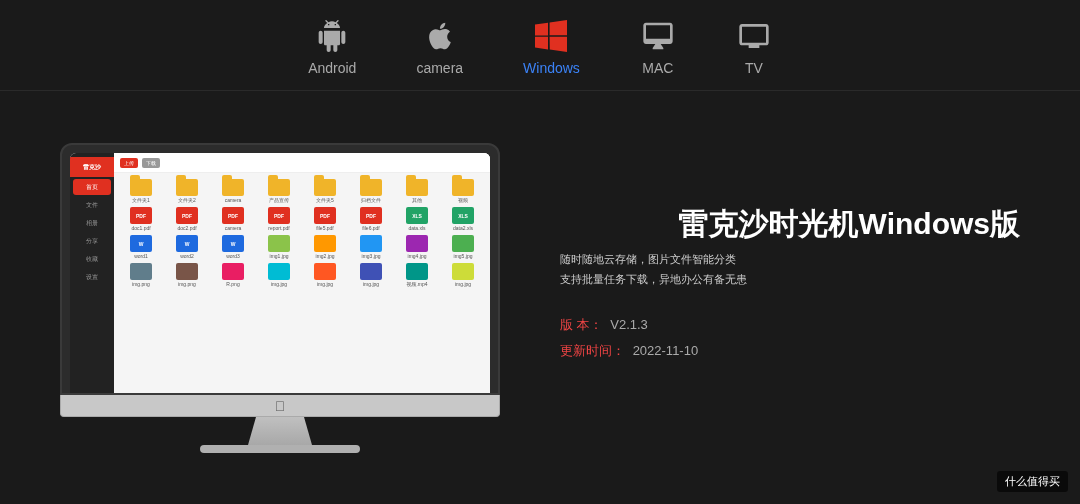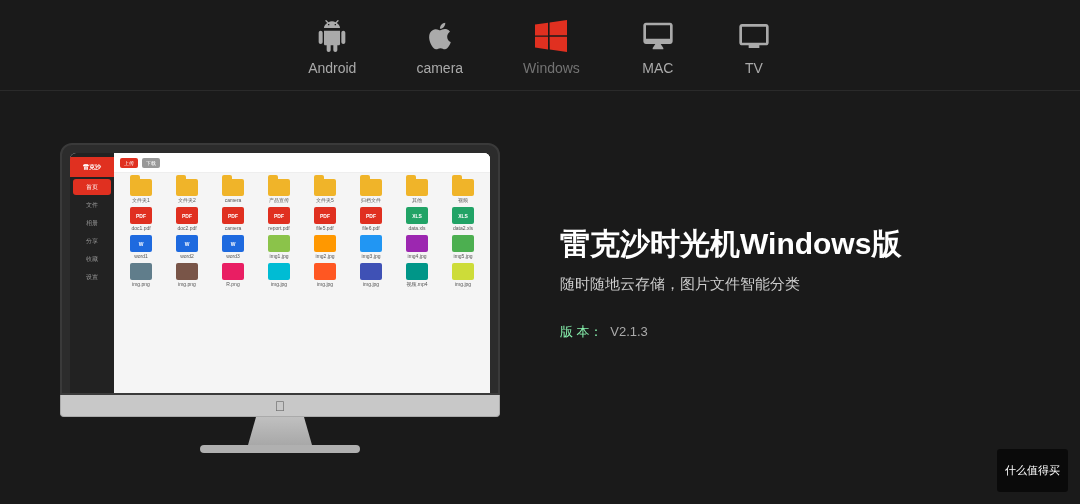--- a/index.html
+++ b/index.html
@@ -27,21 +27,21 @@
       display: flex;
       flex-direction: column;
       align-items: center;
       gap: 6px;
       cursor: pointer;
       color: #aaa;
       font-size: 14px;
     }
 
     .nav-tab.active {
-      color: #737373;
+      color: #3b82f6;
     }
 
     .nav-tab .icon {
       width: 36px;
       height: 36px;
       display: flex;
       align-items: center;
       justify-content: center;
     }
 
@@ -278,38 +278,39 @@
     .right-content {
       flex: 1;
     }
 
     .product-title {
       font-size: 30px;
       font-weight: bold;
       color: #fff;
       margin-bottom: 8px;
       line-height: 1.2;
+      text-align: right;
     }
 
     .product-desc {
-      font-size: 15px;
+      font-size: 11px;
       color: #ccc;
       line-height: 1.8;
       margin-bottom: 22px;
     }
 
     .product-info {
       font-size: 13px;
       color: #aaa;
       line-height: 2;
       margin-bottom: 26px;
     }
 
     .product-info span.label {
-      color: #86efac;
+      color: #ef4444;
       margin-right: 4px;
     }
 
     .download-btn {
       display: inline-block;
       background: #e03020;
       color: #fff;
       font-size: 18px;
       font-weight: bold;
       padding: 14px 36px;
@@ -318,21 +319,21 @@
       border: none;
     }
 
     .watermark {
       position: absolute;
       bottom: 12px;
       right: 12px;
       background: rgba(0,0,0,0.6);
       color: #fff;
       font-size: 11px;
-      padding: 14px 8px;
+      padding: 3px 8px;
       border-radius: 3px;
     }
   </style>
 </head>
 <body>
 
 <div class="nav-tabs">
 
   <div class="nav-tab">
     <div class="icon">
@@ -546,26 +547,31 @@
       <span class="imac-apple"></span>
     </div>
     <div class="imac-stand"></div>
     <div class="imac-base"></div>
   </div>
 
   <div class="right-content">
     <h1 class="product-title">雷克沙时光机Windows版</h1>
     <p class="product-desc">
       <span>随时随地云存储，图片文件智能分类</span><br>
+      <span>支持批量任务下载，异地办公有备无患</span>
     </p>
     <div class="product-info">
       <div>
         <span class="label">版      本：</span>
         <span>V2.1.3</span>
       </div>
+      <div>
+        <span class="label">更新时间：</span>
+        <span>2022-11-10</span>
+      </div>
     </div>
   </div>
 
 </div>
 
 <div class="watermark">
   <span>什么值得买</span>
 </div>
 
 </body></html>

